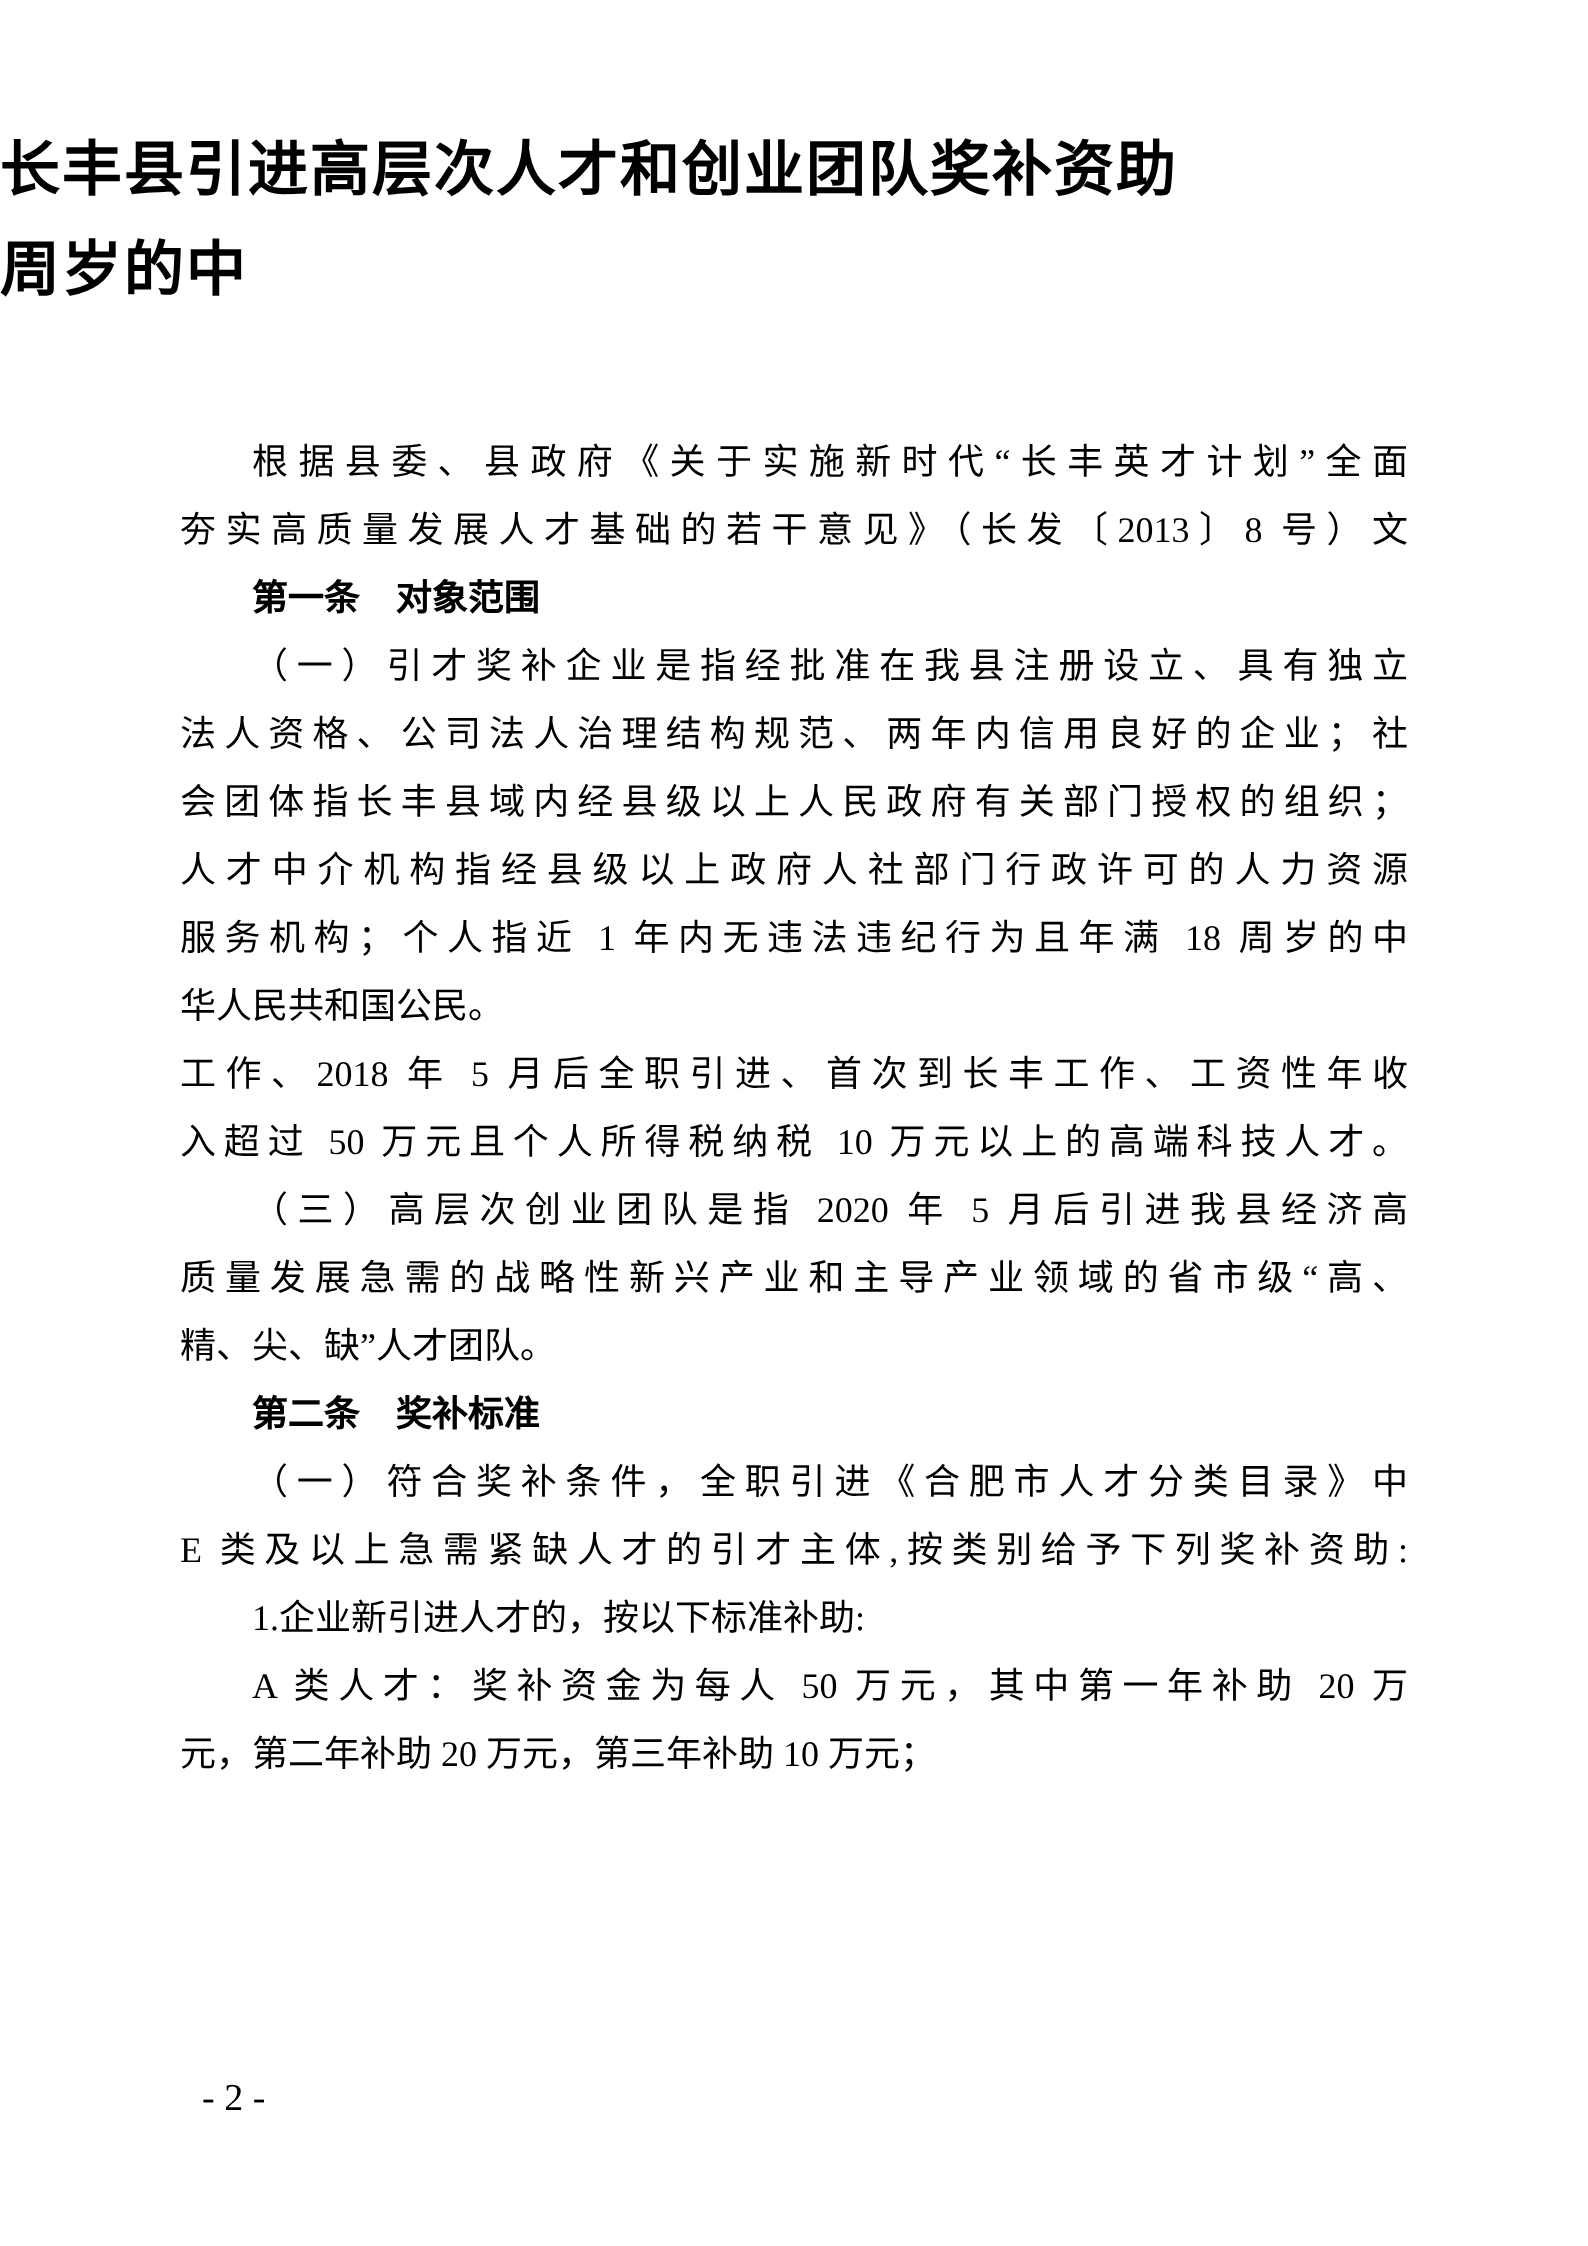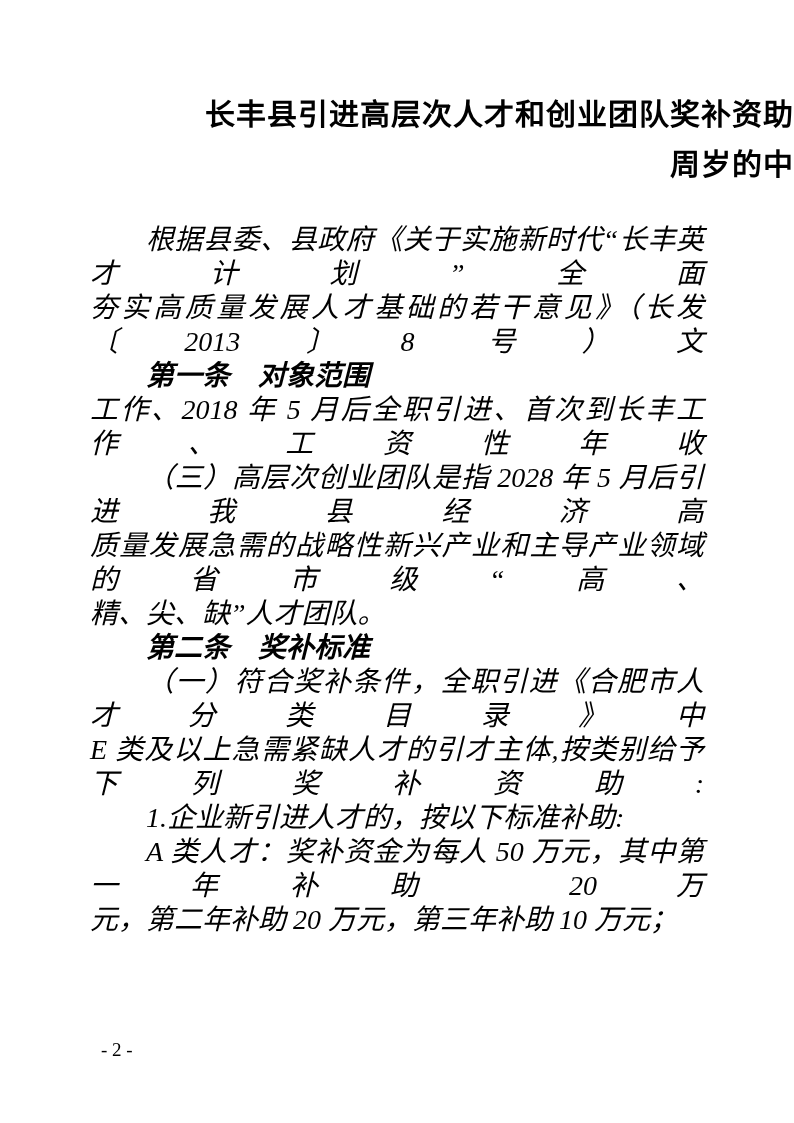--- a/index.html
+++ b/index.html
@@ -11,33 +11,32 @@
     position: relative;
     width: 794px;
     height: 1123px;
     margin: 0 auto;
     background: #ffffff;
     color: #000000;
     font-family: "Liberation Serif", "DejaVu Serif", serif;
     overflow: hidden;
   }
   .doc-title {
-    padding-top: 90px;
-    text-align: right;
+    padding-top: 61px;
+    text-align: left;
     font-size: 30px;
     line-height: 50px;
     font-weight: bold;
     font-family: "Liberation Serif", "DejaVu Serif", serif;
     letter-spacing: 1px;
   }
   .doc-body {
-    margin: 33px 90px 0 90px;
-    font-size: 28px;
+    margin: 53px 90px 0 90px;
+    font-size: 18px;
     line-height: 34px;
-    font-style: italic;
   }
   .para { margin: 0; padding: 0; }
   .line {
     text-align: justify;
     text-align-last: justify;
   }
   .line.first { text-indent: 2em; }
   .line.loose-end { text-align-last: left; }
   .heading {
     font-family: "Liberation Sans", "DejaVu Sans", sans-serif;
@@ -64,24 +63,33 @@
     <div class="title-line">周岁的中</div>
   </div>
 
   <div class="doc-body">
       <div class="para">
         <div class="line first">根据县委、县政府《关于实施新时代“长丰英才计划”全面</div>
         <div class="line">夯实高质量发展人才基础的若干意见》（长发〔2013〕8 号）文</div>
       </div>
       <div class="heading">第一条　对象范围</div>
       <div class="para">
-        <div class="line">工作、2018 年 5 月后全职引进、首次到长丰工作、工资性年收</div>
+        <div class="line first">（一）引才奖补企业是指经批准在我县注册设立、具有独立</div>
+        <div class="line">法人资格、公司法人治理结构规范、两年内信用良好的企业；社</div>
+        <div class="line">会团体指长丰县域内经县级以上人民政府有关部门授权的组织；</div>
+        <div class="line">人才中介机构指经县级以上政府人社部门行政许可的人力资源</div>
+        <div class="line">服务机构；个人指近 1 年内无违法违纪行为且年满 18 周岁的中</div>
+        <div class="line loose-end">华人民共和国公民。</div>
       </div>
       <div class="para">
-        <div class="line first">（三）高层次创业团队是指 2028 年 5 月后引进我县经济高</div>
+        <div class="line">工作、2018 年 5 月后全职引进、首次到长丰工作、工资性年收</div>
+        <div class="line">入超过 50 万元且个人所得税纳税 10 万元以上的高端科技人才。</div>
+      </div>
+      <div class="para">
+        <div class="line first">（三）高层次创业团队是指 2020 年 5 月后引进我县经济高</div>
         <div class="line">质量发展急需的战略性新兴产业和主导产业领域的省市级“高、</div>
         <div class="line loose-end">精、尖、缺”人才团队。</div>
       </div>
       <div class="heading">第二条　奖补标准</div>
       <div class="para">
         <div class="line first">（一）符合奖补条件，全职引进《合肥市人才分类目录》中</div>
         <div class="line">E 类及以上急需紧缺人才的引才主体,按类别给予下列奖补资助:</div>
       </div>
       <div class="para">
         <div class="line first loose-end">1.企业新引进人才的，按以下标准补助:</div>

